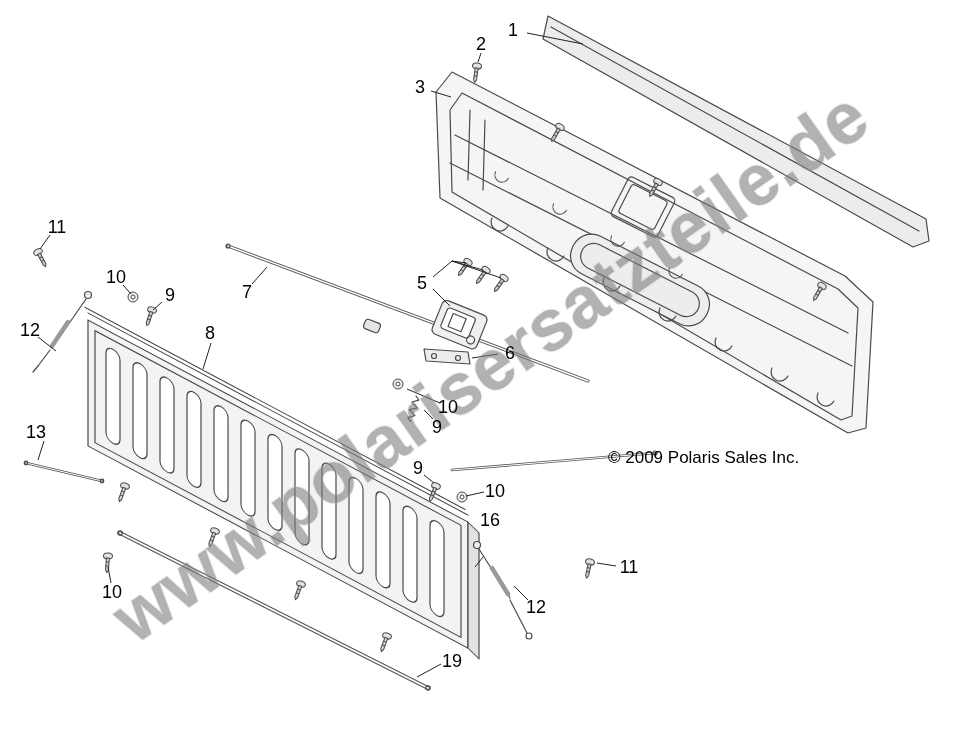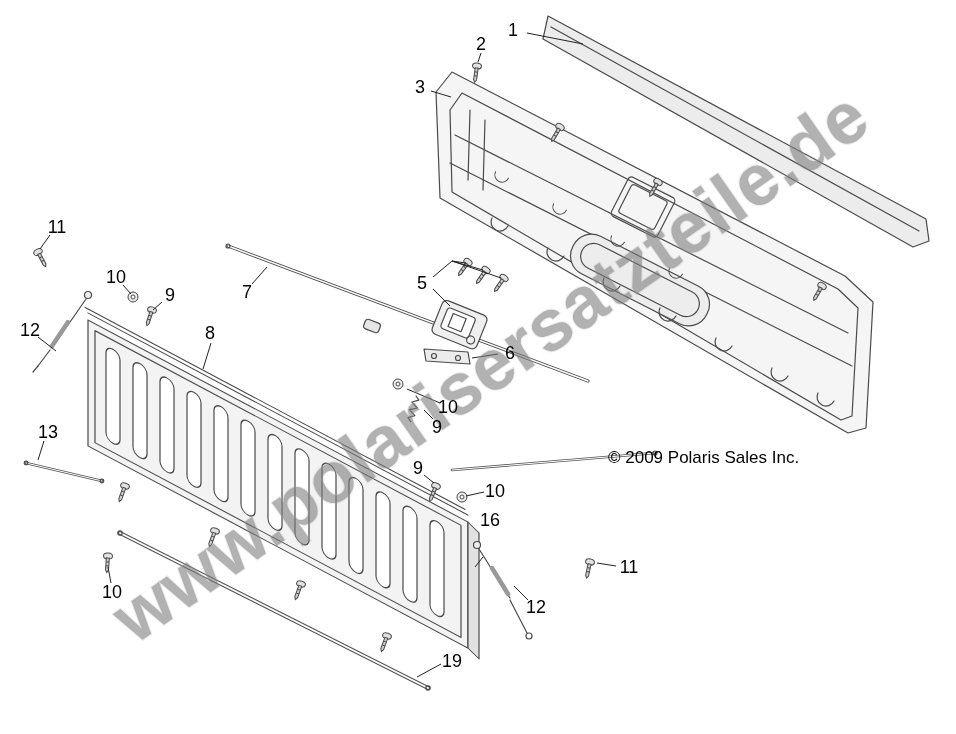--- a/index.html
+++ b/index.html
@@ -224,19 +224,19 @@
   <div class="callout" style="left:210px;top:333px">8</div>
   <div class="callout" style="left:170px;top:295px">9</div>
   <div class="callout" style="left:418px;top:468px">9</div>
   <div class="callout" style="left:116px;top:277px">10</div>
   <div class="callout" style="left:448px;top:407px">10</div>
   <div class="callout" style="left:495px;top:491px">10</div>
   <div class="callout" style="left:57px;top:227px">11</div>
   <div class="callout" style="left:629px;top:567px">11</div>
   <div class="callout" style="left:30px;top:330px">12</div>
   <div class="callout" style="left:536px;top:607px">12</div>
-  <div class="callout" style="left:48px;top:432px">13</div>
+  <div class="callout" style="left:36px;top:432px">13</div>
   <div class="callout" style="left:112px;top:592px">10</div>
   <div class="callout" style="left:452px;top:661px">19</div>
   <div class="callout" style="left:490px;top:520px">16</div>
   <div class="callout" style="left:437px;top:427px">9</div>
 
 </div>
 
 </body></html>

